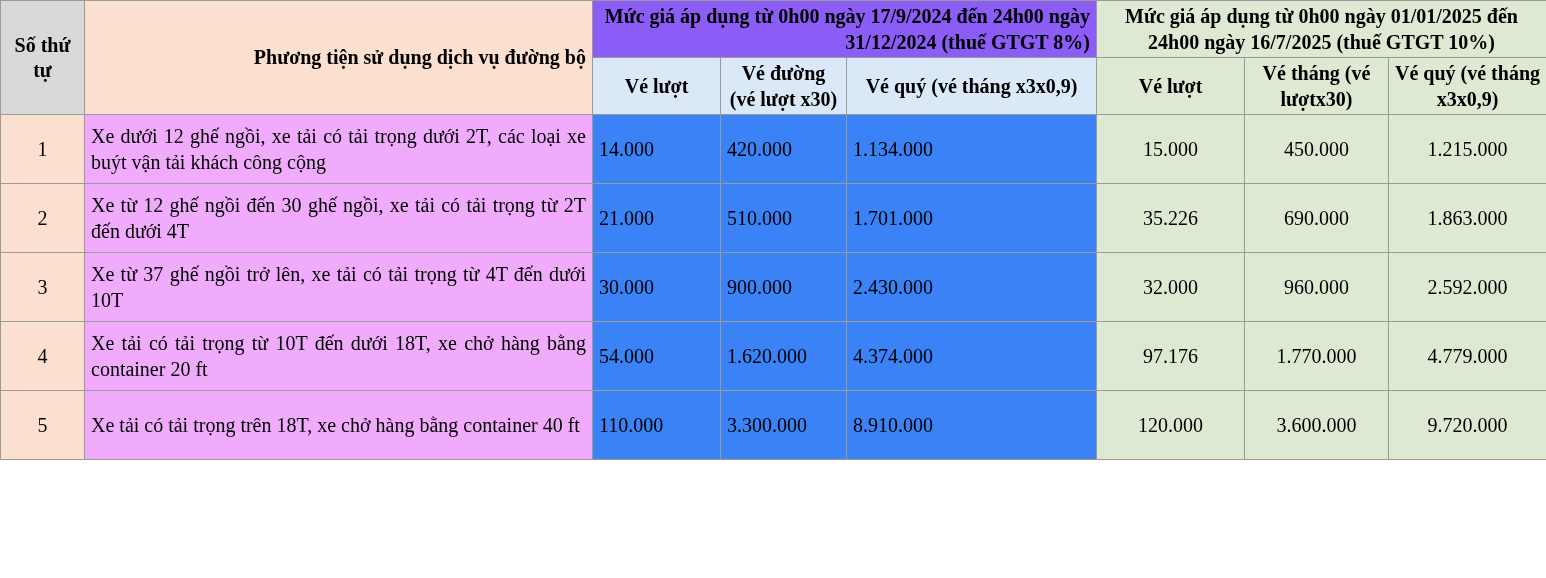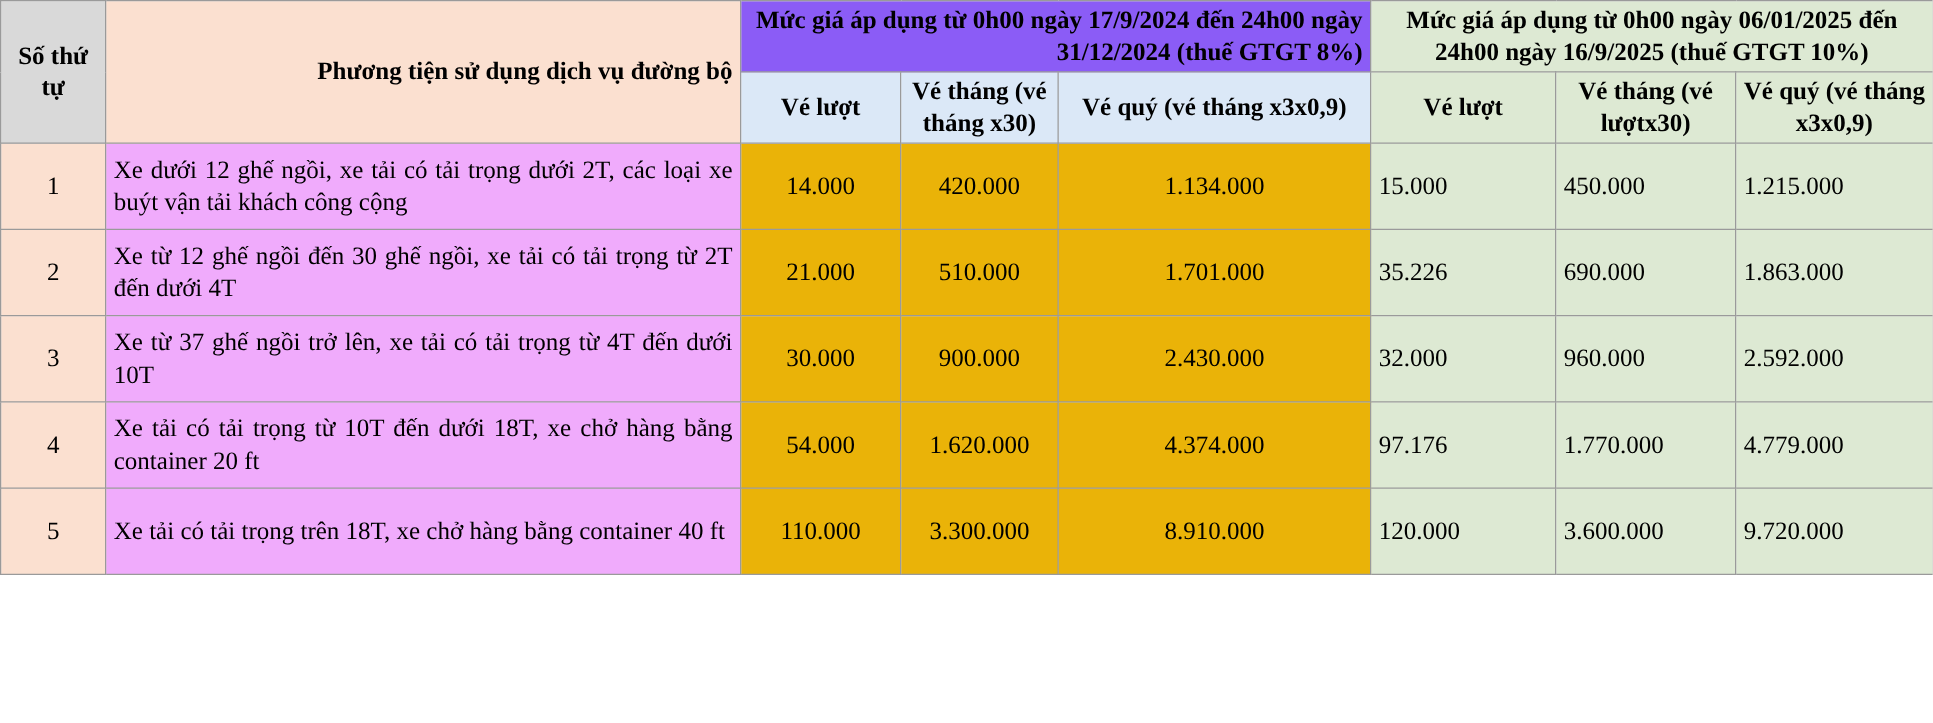--- a/index.html
+++ b/index.html
@@ -80,27 +80,26 @@
   }
   .cell-vehicle {
     background: #f0abfc;
     text-align: justify;
     text-align-last: left;
     font-size: 20px;
     line-height: 1.3;
     padding: 3px 7px;
   }
   .cell-blue {
-    background: #eab308;
-    text-align: center;
+    background: #3b82f6;
     font-size: 20px;
   }
   .cell-green {
     background: #dde9d3;
-    text-align: left;
+    text-align: center;
     font-size: 20px;
   }
   .row-tall td { height: 64px; }
 </style>
 </head>
 <body>
 
 <table class="toll-table">
   <colgroup>
     <col style="width:84px">
@@ -110,25 +109,25 @@
     <col style="width:250px">
     <col style="width:148px">
     <col style="width:144px">
     <col style="width:158px">
   </colgroup>
   <thead>
     <tr>
       <th class="hdr-stt" rowspan="2">Số thứ tự</th>
       <th class="hdr-vehicle" rowspan="2">Phương tiện sử dụng dịch vụ đường bộ</th>
       <th class="hdr-period-blue" colspan="3">Mức giá áp dụng từ 0h00 ngày 17/9/2024 đến 24h00 ngày 31/12/2024 (thuế GTGT 8%)</th>
-      <th class="hdr-period-green" colspan="3">Mức giá áp dụng từ 0h00 ngày 06/01/2025 đến 24h00 ngày 16/9/2025 (thuế GTGT 10%)</th>
+      <th class="hdr-period-green" colspan="3">Mức giá áp dụng từ 0h00 ngày 01/01/2025 đến 24h00 ngày 16/7/2025 (thuế GTGT 10%)</th>
     </tr>
     <tr>
       <th class="hdr-sub-blue">Vé lượt</th>
-      <th class="hdr-sub-blue">Vé tháng (vé tháng x30)</th>
+      <th class="hdr-sub-blue">Vé đường (vé lượt x30)</th>
       <th class="hdr-sub-blue">Vé quý (vé tháng x3x0,9)</th>
       <th class="hdr-sub-green">Vé lượt</th>
       <th class="hdr-sub-green">Vé tháng (vé lượtx30)</th>
       <th class="hdr-sub-green">Vé quý (vé tháng x3x0,9)</th>
     </tr>
   </thead>
   <tbody>
     <tr class="row-tall">
       <td class="cell-stt">1</td>
       <td class="cell-vehicle">Xe dưới 12 ghế ngồi, xe tải có tải trọng dưới 2T, các loại xe buýt vận tải khách công cộng</td>

